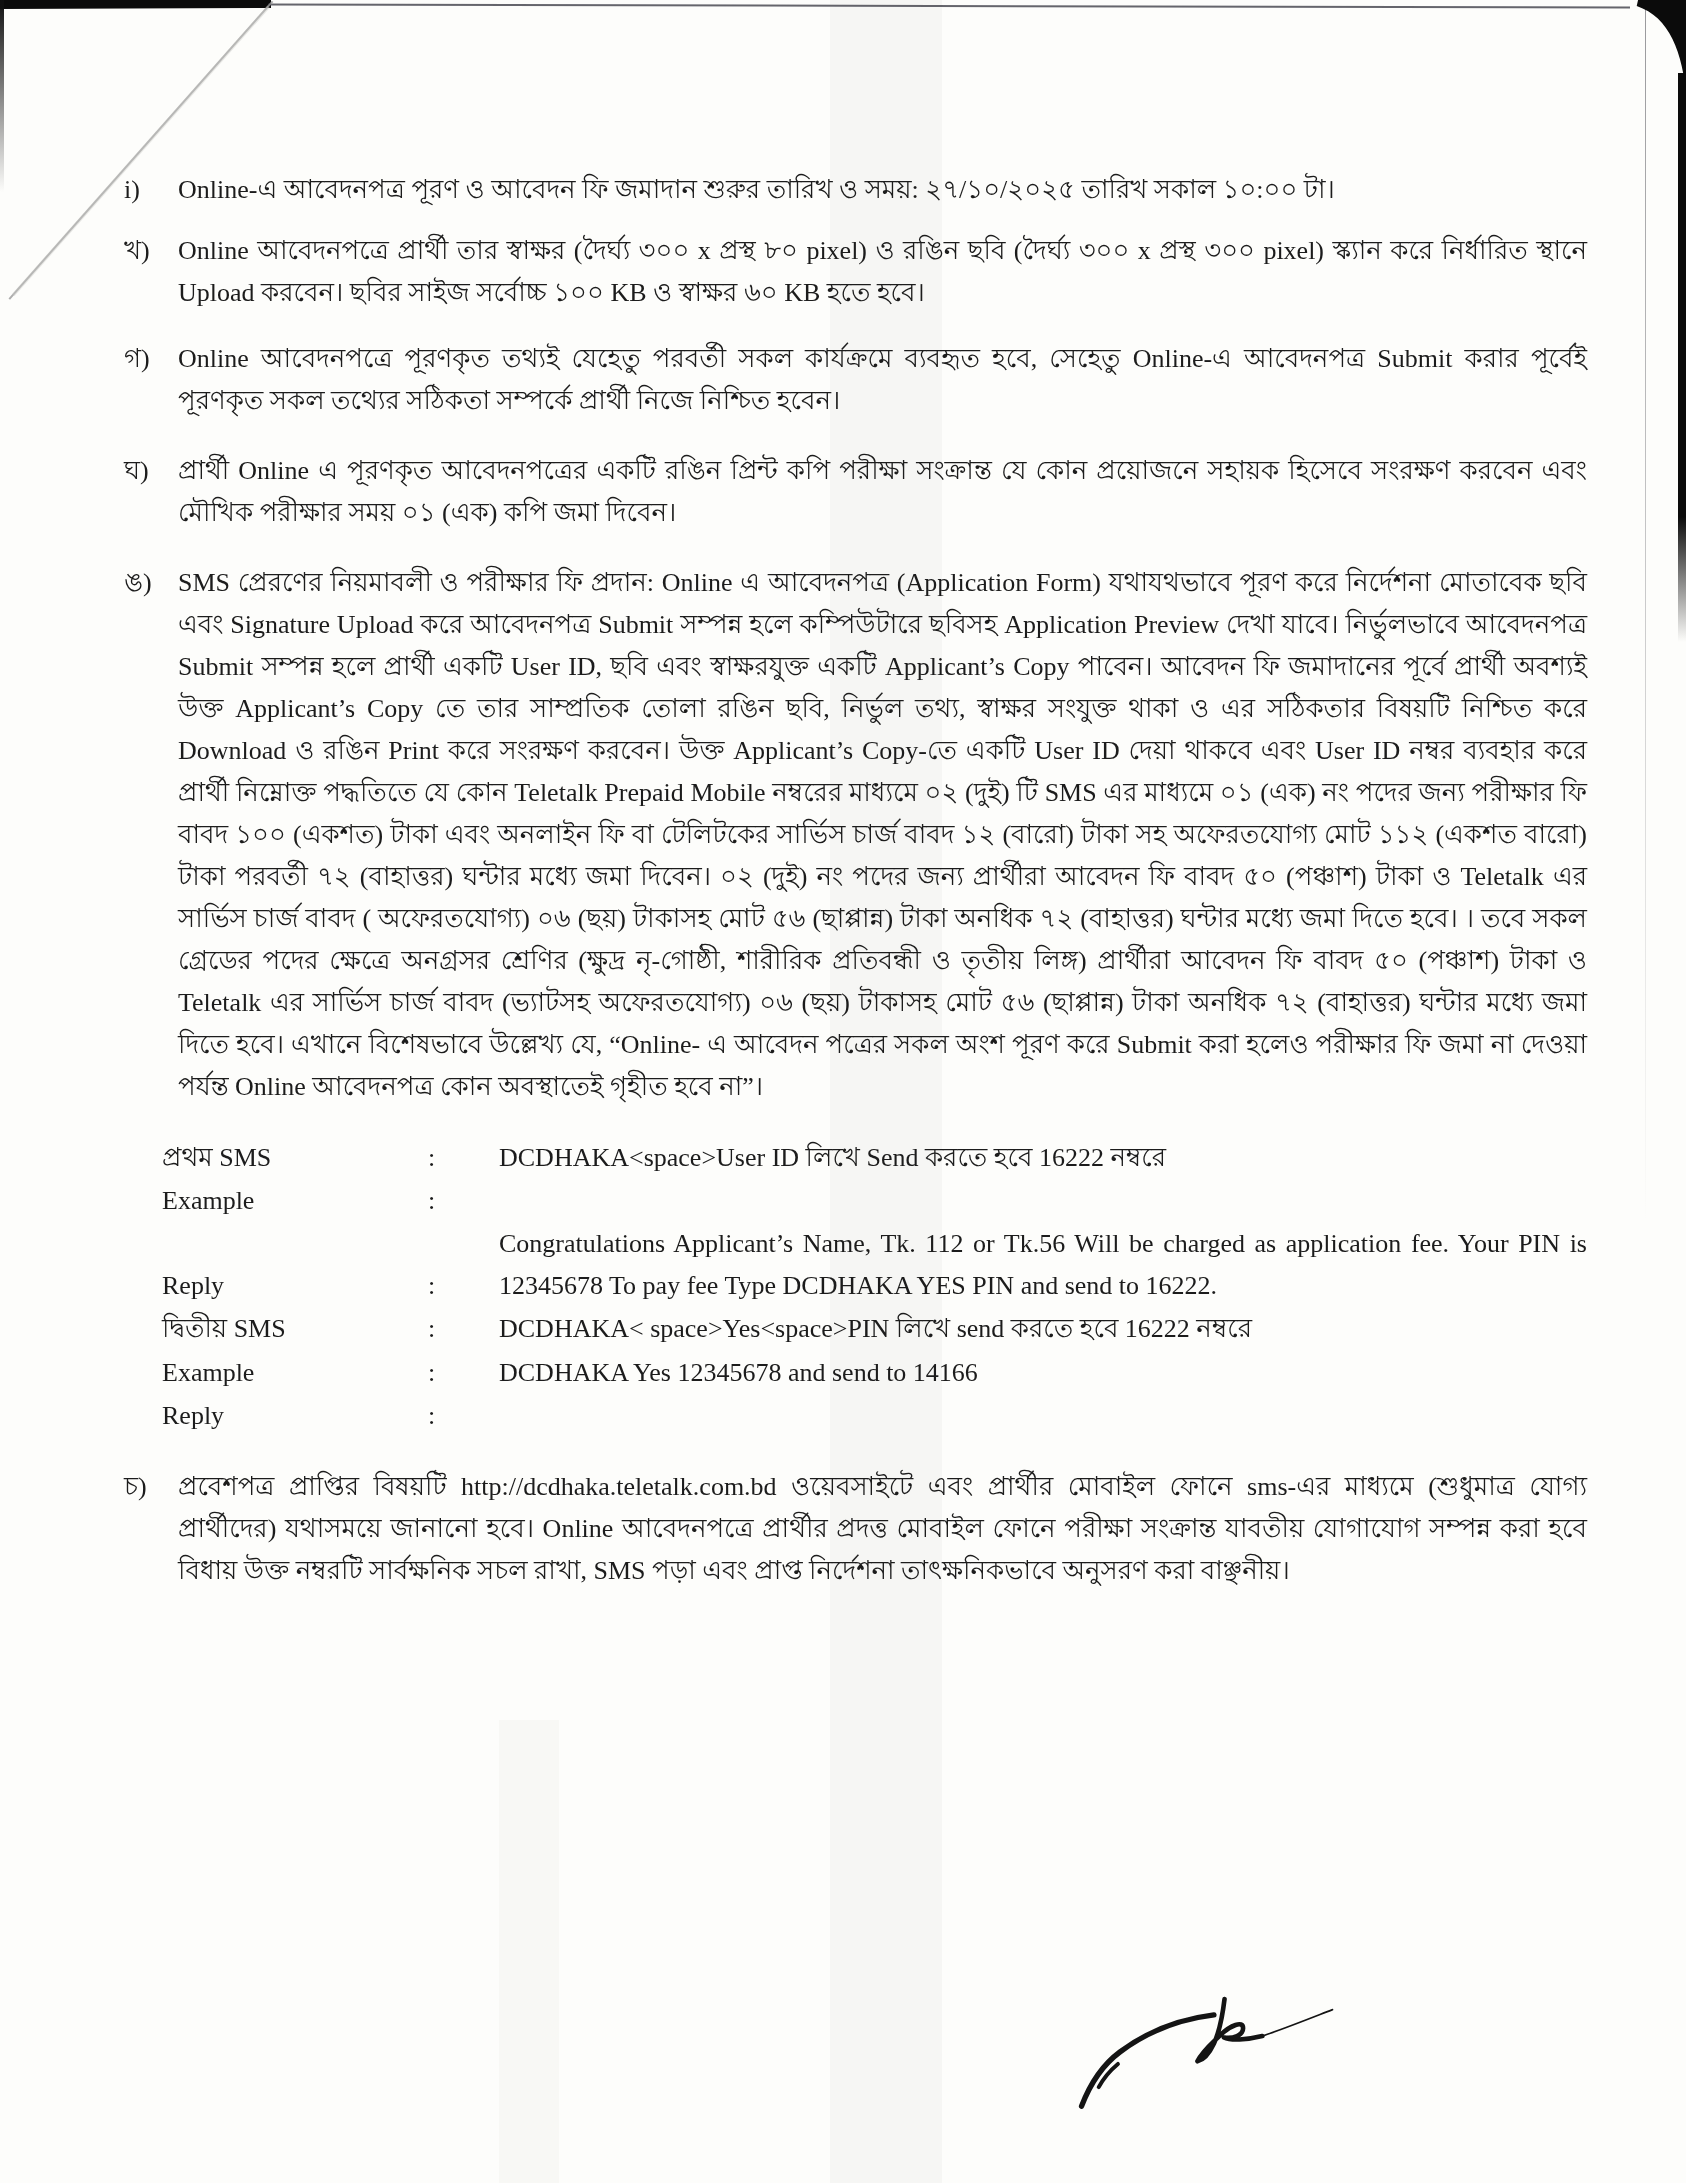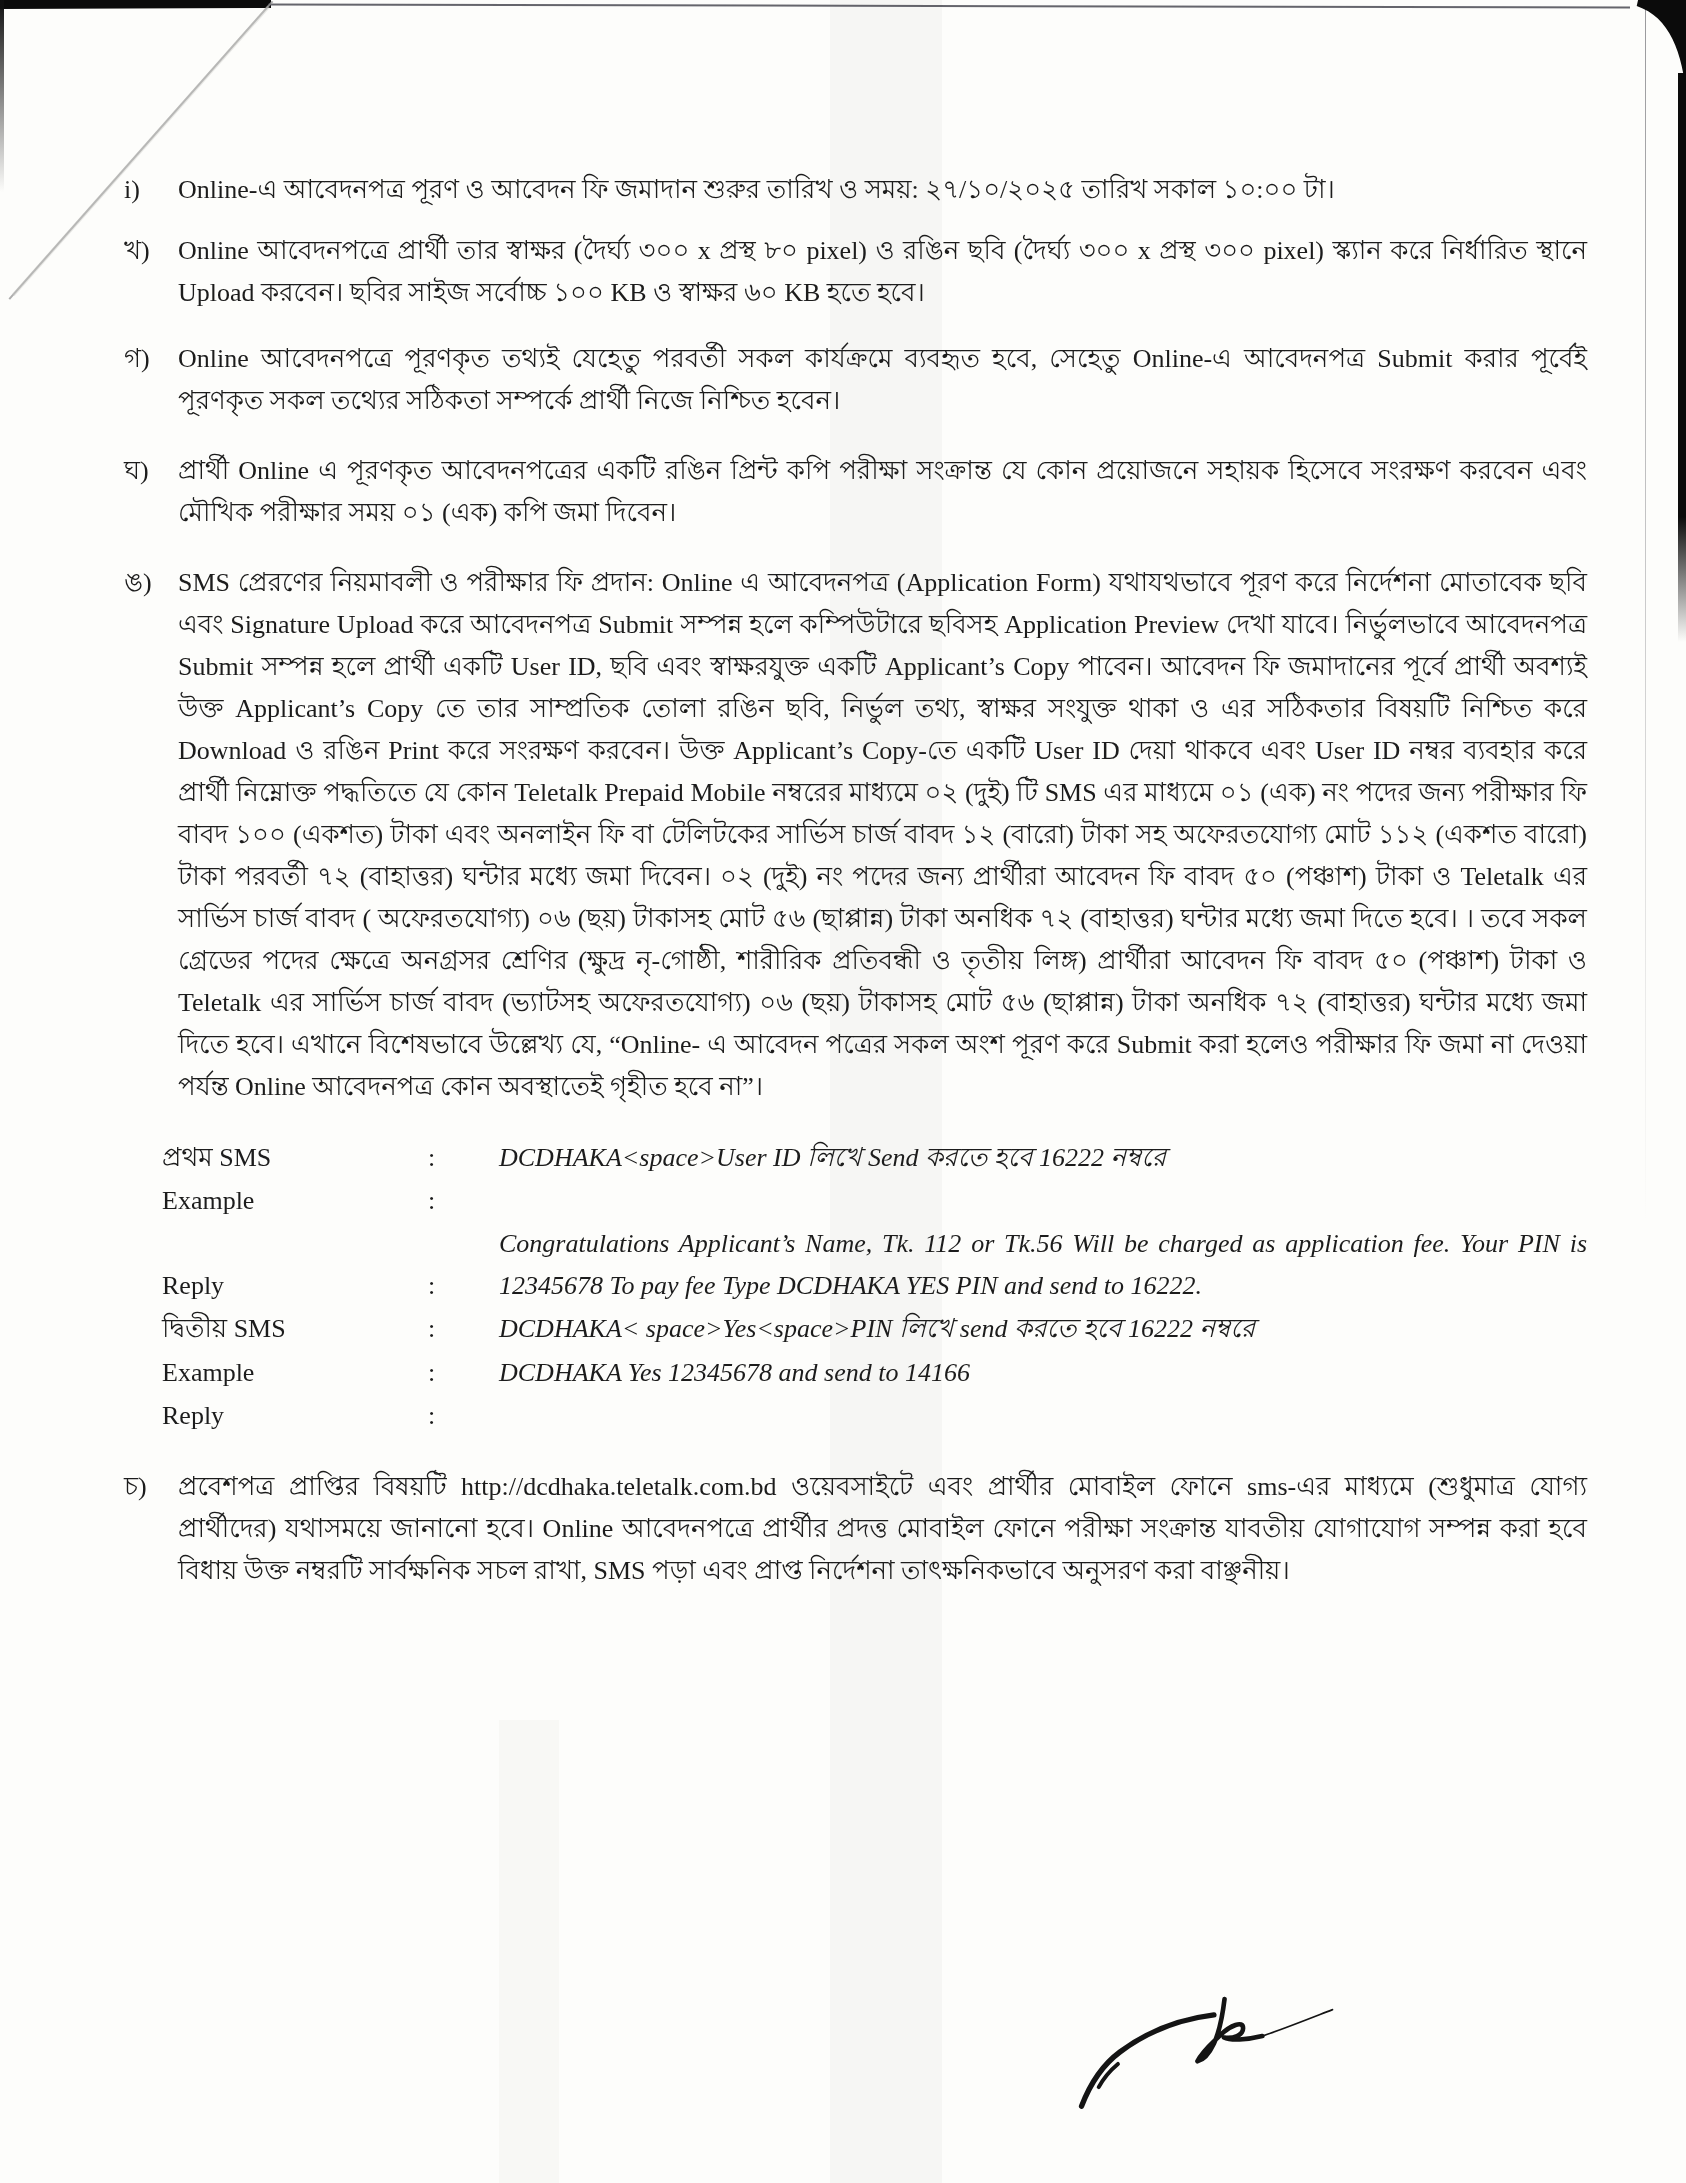--- a/index.html
+++ b/index.html
@@ -31,21 +31,21 @@
   .marker{flex:0 0 54px;}
   .text{flex:1;text-align:justify;}
   .mb-s{margin-bottom:18.5px;}
   .mb-m{margin-bottom:24px;}
   .mb-l{margin-bottom:28px;}
 
   .sms-table{margin:29px 0 29px 38px;}
   .sms-row{display:flex;align-items:flex-end;margin-bottom:1.3px;gap:33px;}
   .sms-label{flex:0 0 233px;}
   .sms-colon{flex:0 0 38px;}
-  .sms-value{flex:1;max-width:1124px;text-align:justify;font-style:italic;}
+  .sms-value{flex:1;max-width:1124px;text-align:justify;}
 
   .signature{position:absolute;left:1057px;top:1979px;}
 </style>
 </head>
 <body>
 
 <div class="band band-a"></div>
 <div class="band band-b"></div>
 
 <div class="top-black-bar"></div>

